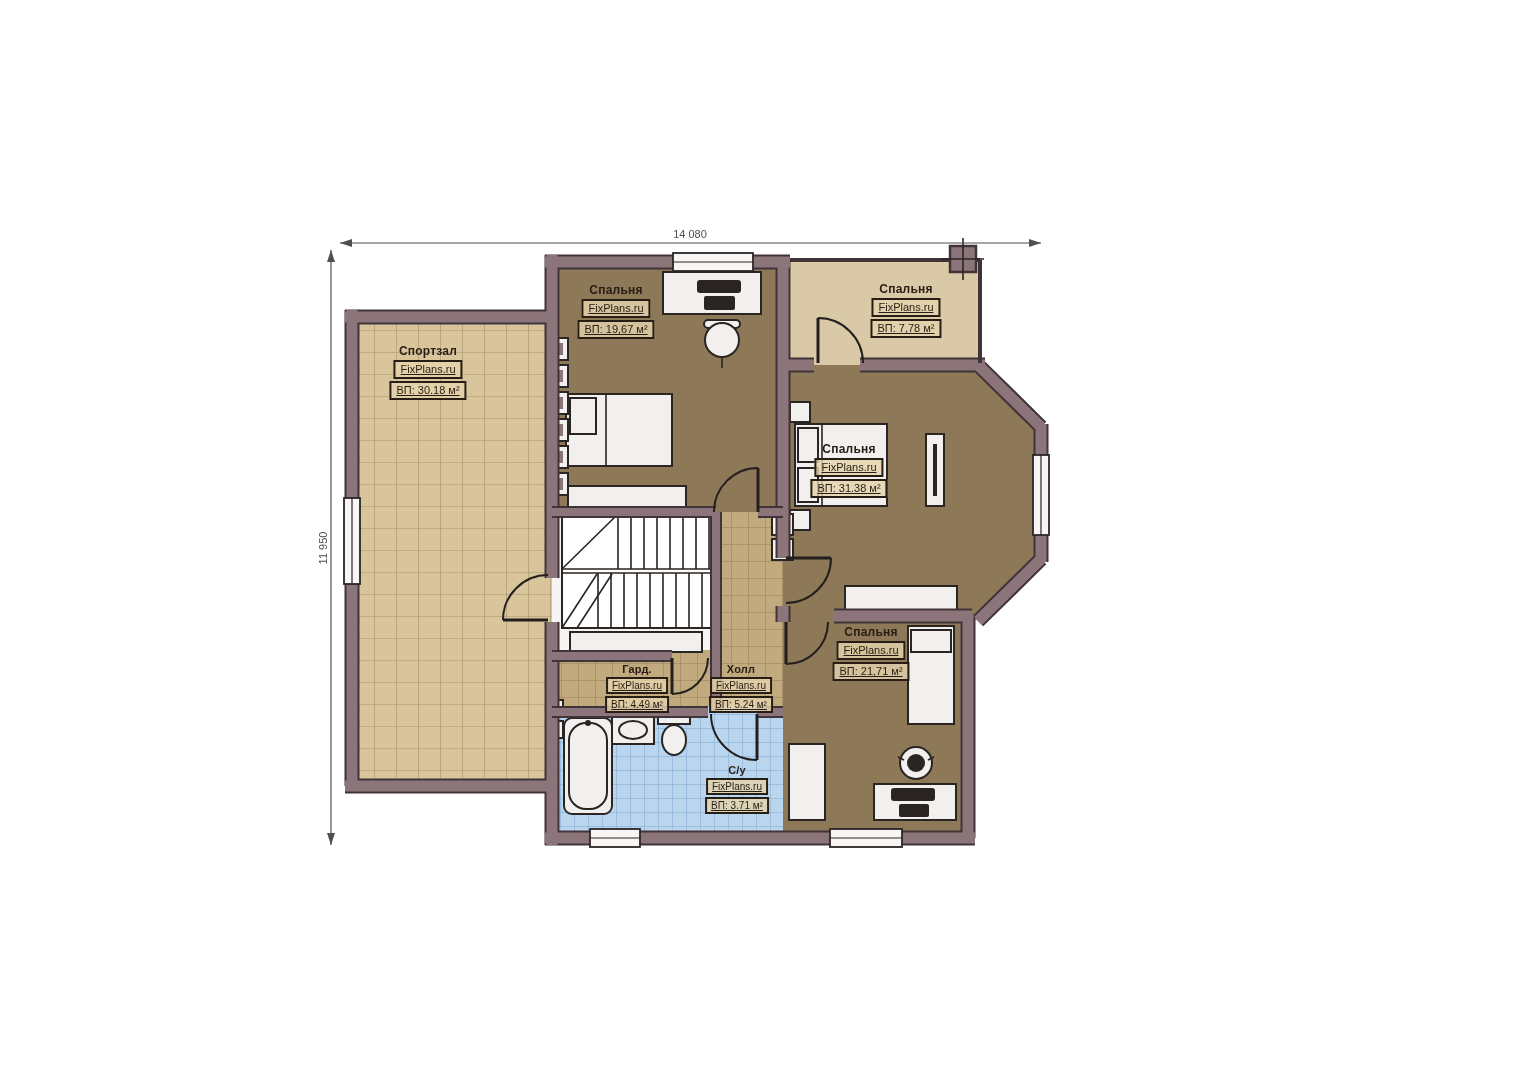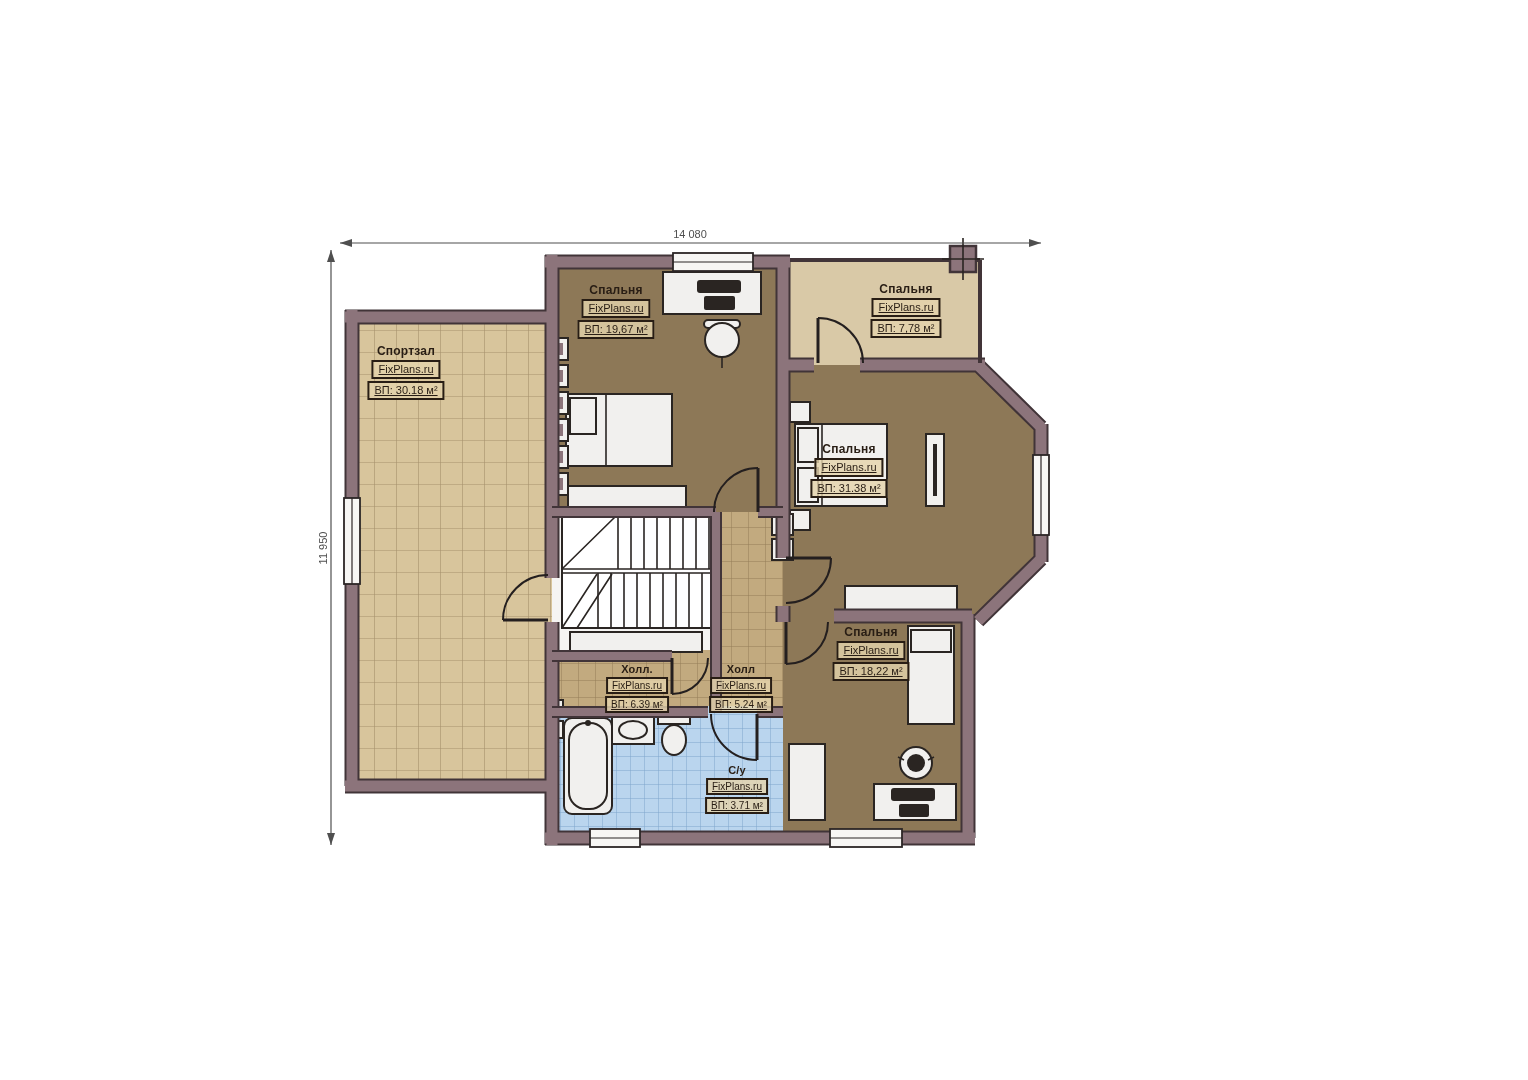--- a/index.html
+++ b/index.html
@@ -260,21 +260,21 @@
       </g>
       <g>
         <path class="dim" d="M331,250 V845"></path>
         <polygon points="331,250 327,262 335,262" style="fill:var(--dim-color)"></polygon>
         <polygon points="331,845 327,833 335,833" style="fill:var(--dim-color)"></polygon>
         <text class="dimtxt" x="327" y="548" text-anchor="middle" transform="rotate(-90 327 548)">11 950</text>
       </g>
     </g>
   </svg>
 
-  <div class="room-label" style="left:406px; top:344px">
+  <div class="room-label" style="left:428px; top:344px">
     <div class="rl-name">Спортзал</div>
     <div class="rl-box">FixPlans.ru</div>
     <div class="rl-box">ВП: 30.18 м²</div>
   </div>
 
   <div class="room-label" style="left:616px; top:283px">
     <div class="rl-name">Спальня</div>
     <div class="rl-box">FixPlans.ru</div>
     <div class="rl-box">ВП: 19,67 м²</div>
   </div>
@@ -287,27 +287,27 @@
 
   <div class="room-label" style="left:849px; top:442px">
     <div class="rl-name">Спальня</div>
     <div class="rl-box">FixPlans.ru</div>
     <div class="rl-box">ВП: 31.38 м²</div>
   </div>
 
   <div class="room-label" style="left:871px; top:625px">
     <div class="rl-name">Спальня</div>
     <div class="rl-box">FixPlans.ru</div>
-    <div class="rl-box">ВП: 18,22 м²</div>
+    <div class="rl-box">ВП: 21,71 м²</div>
   </div>
 
   <div class="room-label sm" style="left:637px; top:663px">
-    <div class="rl-name">Холл.</div>
-    <div class="rl-box">FixPlans.ru</div>
-    <div class="rl-box">ВП: 6.39 м²</div>
+    <div class="rl-name">Гард.</div>
+    <div class="rl-box">FixPlans.ru</div>
+    <div class="rl-box">ВП: 4.49 м²</div>
   </div>
 
   <div class="room-label sm" style="left:741px; top:663px">
     <div class="rl-name">Холл</div>
     <div class="rl-box">FixPlans.ru</div>
     <div class="rl-box">ВП: 5.24 м²</div>
   </div>
 
   <div class="room-label sm" style="left:737px; top:764px">
     <div class="rl-name">С/у</div>

